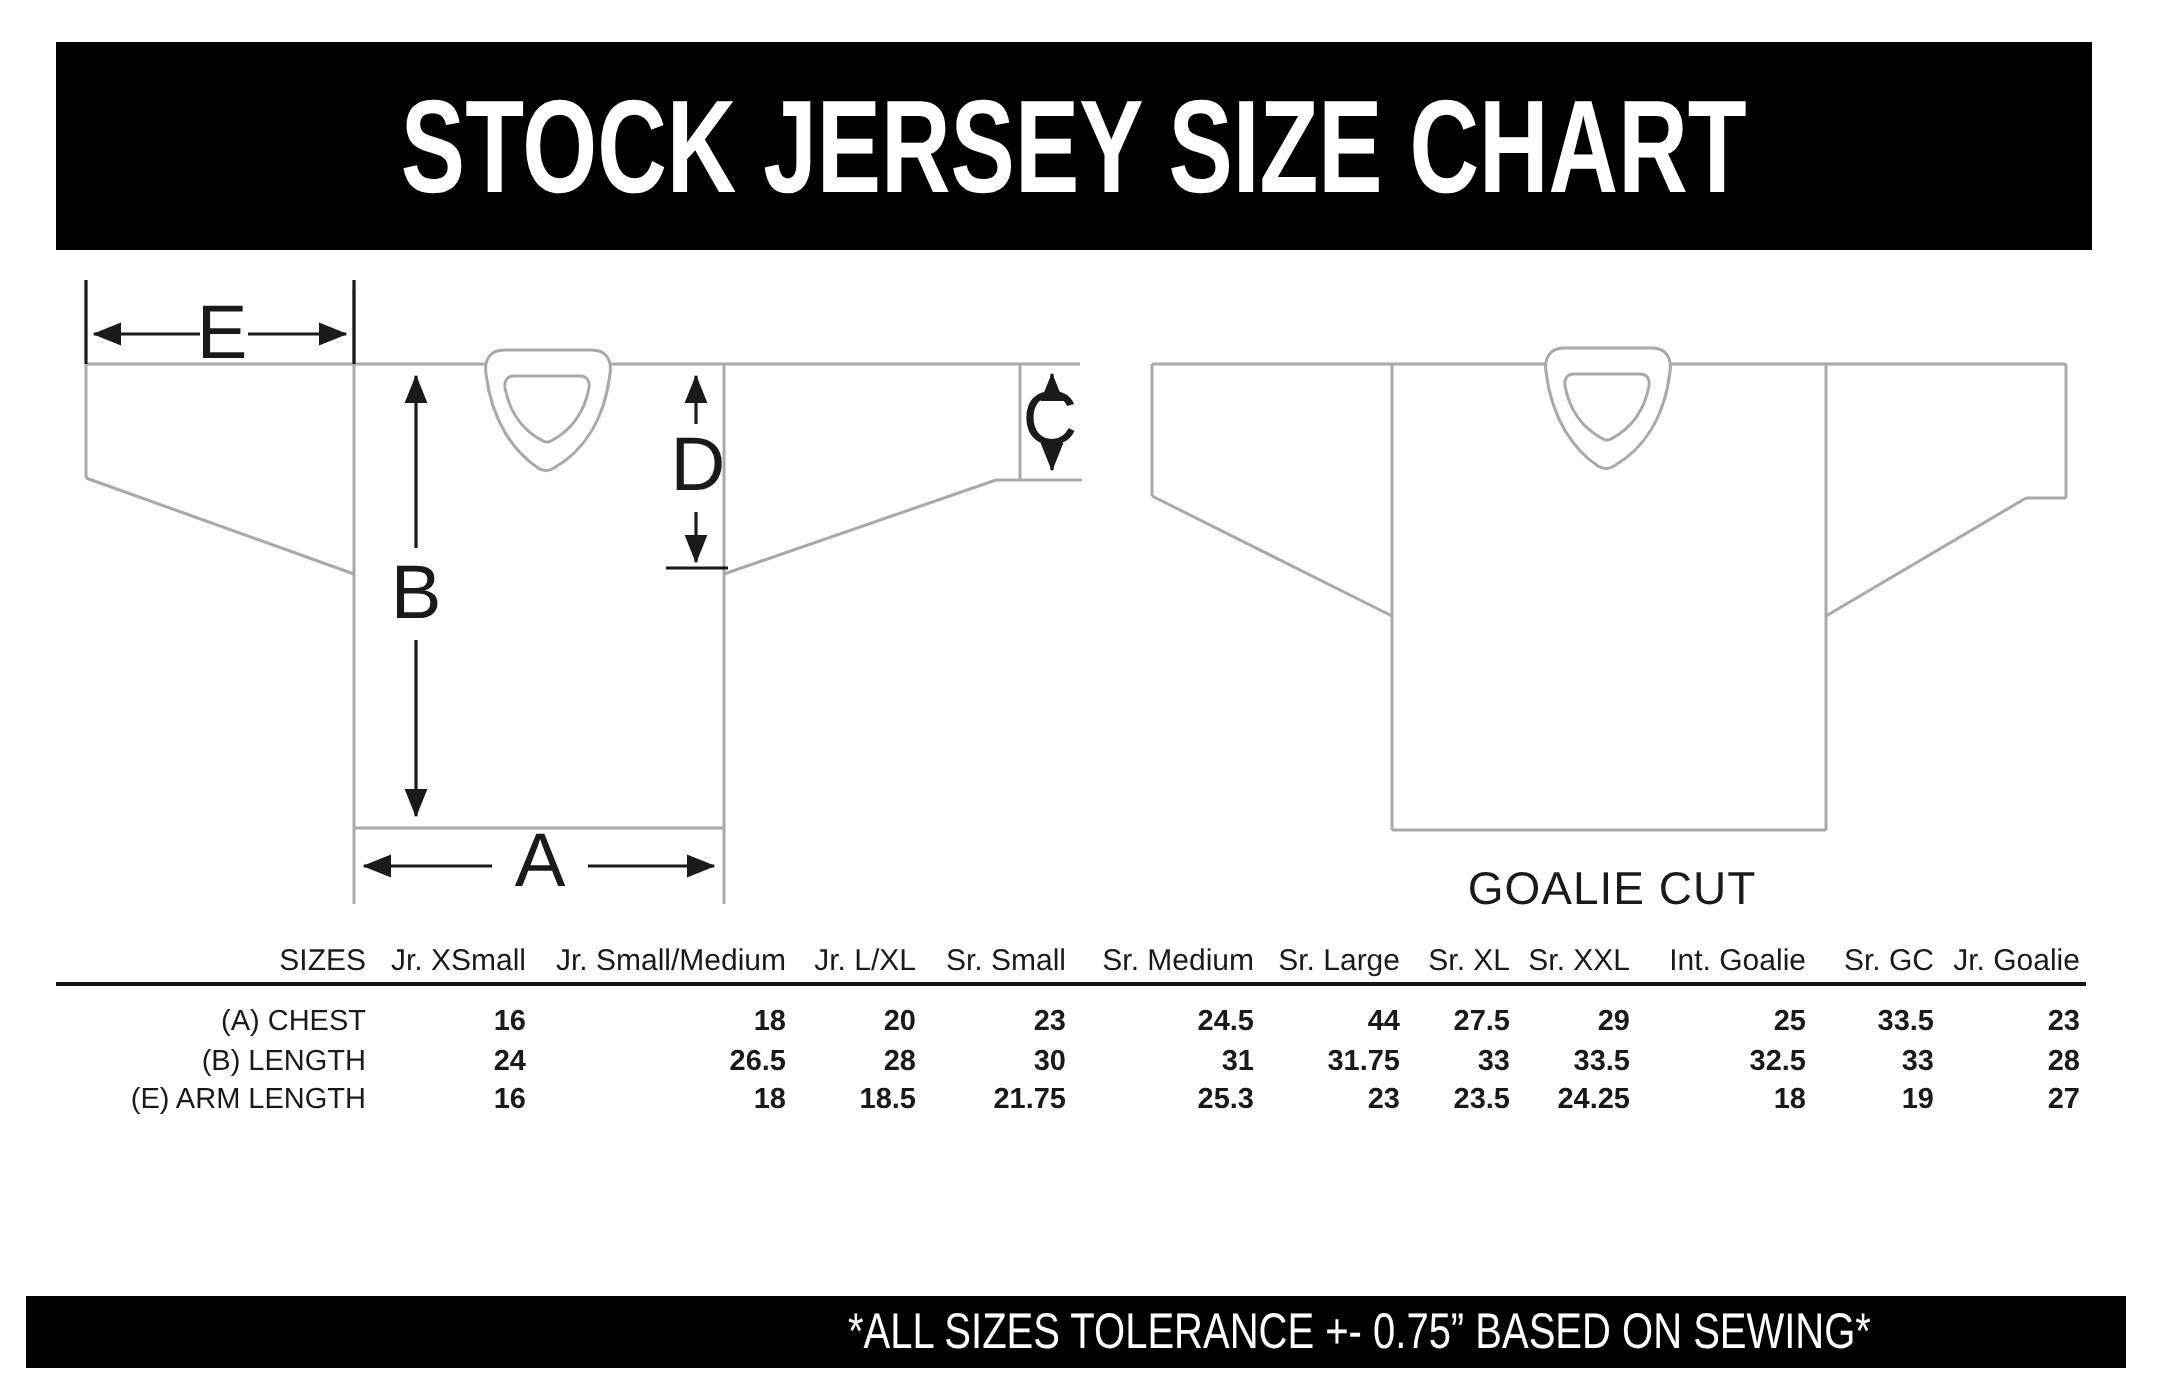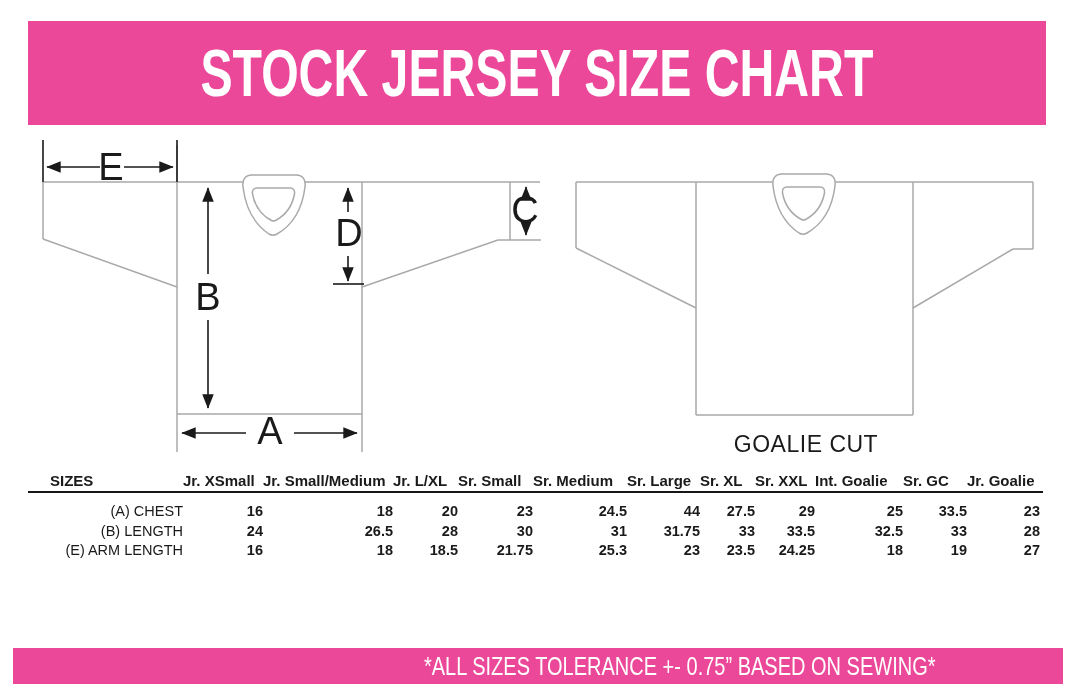--- a/index.html
+++ b/index.html
@@ -1,21 +1,21 @@
 <!DOCTYPE html>
 <html><head>
 <meta charset="utf-8">
 <style>
   html,body{margin:0;padding:0;background:#ffffff;}
   body{width:1080px;height:698px;position:relative;overflow:hidden;
        font-family:"Liberation Sans",sans-serif;color:#1a1a1a;}
   .page{position:absolute;inset:0;}
 
   
-  .banner{position:absolute;background:#ec4899;display:flex;align-items:center;}
+  .banner{position:absolute;background:#000000;display:flex;align-items:center;}
   .banner.top{left:28px;top:21px;width:1018px;height:104px;justify-content:center;}
   .banner.top h1{margin:0;color:#ffffff;font-size:66px;font-weight:700;line-height:1;
                  white-space:nowrap;transform:scaleX(0.73);transform-origin:center center;
                  letter-spacing:0px;}
   .banner.bottom{left:13px;top:648px;width:1050px;height:36px;justify-content:flex-end;}
   .banner.bottom span{color:#ffffff;font-size:25px;font-weight:400;line-height:1;
                       white-space:nowrap;margin-left:57px;transform:scaleX(0.80);
                       transform-origin:left center;}
 
   
@@ -23,21 +23,21 @@
   .jersey{stroke:#a9a9a9;stroke-width:1.5;fill:none;}
   .collar{stroke:#a9a9a9;stroke-width:1.5;fill:#ffffff;}
   .dim{stroke:#1a1a1a;stroke-width:1.6;fill:none;}
   .dimtext{fill:#1a1a1a;font-size:38px;font-family:"Liberation Sans",sans-serif;}
   .caption{fill:#1a1a1a;font-size:23px;letter-spacing:0.5px;font-family:"Liberation Sans",sans-serif;}
 
   
   .rule{position:absolute;left:28px;top:491px;width:1015px;height:2px;background:#161616;}
   table.sizes{position:absolute;left:50px;top:472px;width:990px;border-collapse:collapse;
               table-layout:fixed;}
-  table.sizes th{font-size:15px;font-weight:700;text-align:left;vertical-align:top;
+  table.sizes th{font-size:15px;font-weight:400;text-align:right;vertical-align:top;
                  padding:0;height:30px;line-height:17px;white-space:nowrap;}
   table.sizes td{font-size:14.5px;text-align:right;padding:0;height:19.7px;
                  line-height:19.7px;white-space:nowrap;}
   table.sizes td.rowlabel{font-weight:400;}
   table.sizes td.val{font-weight:700;}
 </style>
 </head>
 <body>
 
 <div class="page">

